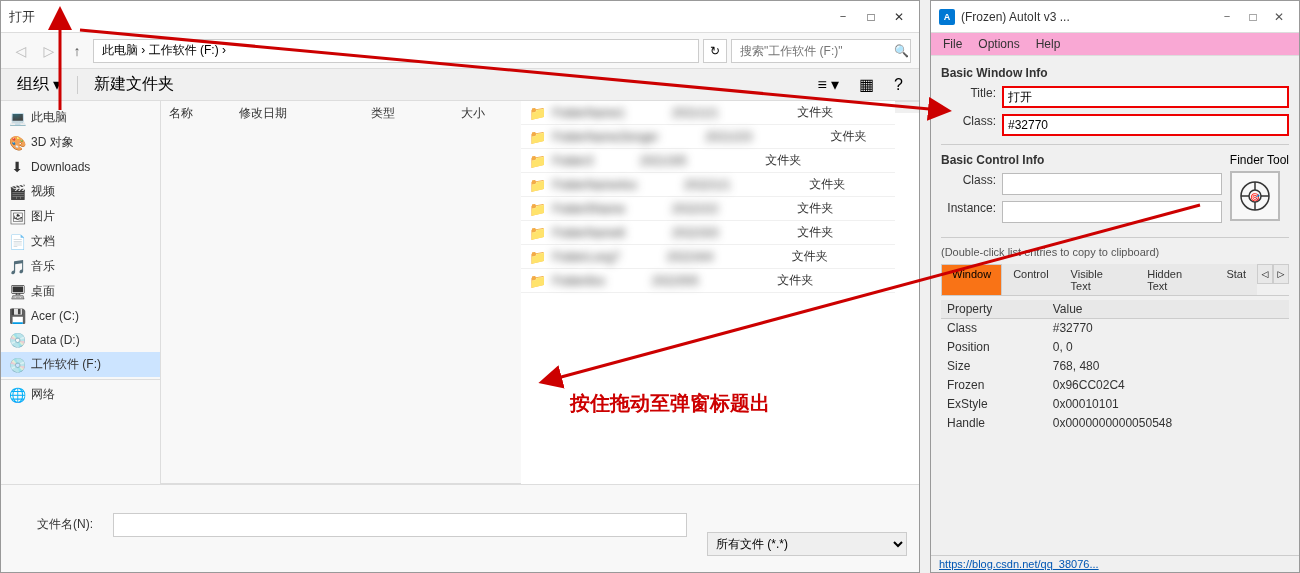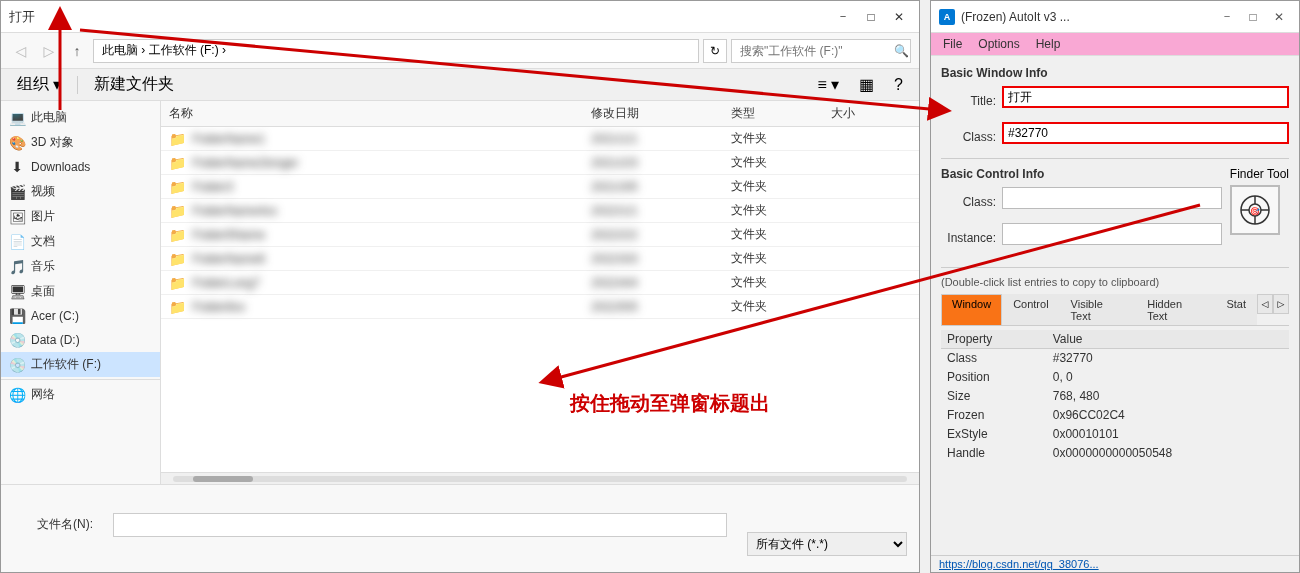--- a/index.html
+++ b/index.html
@@ -259,21 +259,21 @@
 
     .filename-input {
       flex: 1;
       height: 24px;
       border: 1px solid #ccc;
       padding: 0 8px;
       font-size: 12px;
     }
 
     .filetype-select {
-      width: 160px;
+      width: 200px;
       height: 24px;
       border: 1px solid #ccc;
       padding: 0 4px;
       font-size: 12px;
       margin-top: 39px;
     }
 
     .action-row {
       display: flex;
       justify-content: flex-end;
@@ -380,22 +380,22 @@
 
     .section-label {
       font-size: 12px;
       font-weight: bold;
       color: #333;
       margin-bottom: 6px;
     }
 
     .info-row {
       display: flex;
-      align-items: flex-end;
-      margin-bottom: 14px;
+      align-items: flex-start;
+      margin-bottom: 6px;
       gap: 6px;
     }
 
     .info-label {
       width: 55px;
       font-size: 12px;
       color: #333;
       text-align: right;
     }
 
@@ -642,21 +642,21 @@
         <span class="nav-icon">💿</span>
         <span>工作软件 (F:)</span>
       </div>
       <div style="border-top:1px solid #ddd; margin:2px 0;"></div>
       <div class="nav-item">
         <span class="nav-icon">🌐</span>
         <span>网络</span>
       </div>
     </div>
 
-    <div style="flex:1; display:flex; flex-direction:column; overflow:hidden;">
+    <div style="flex:1; display:flex; flex-direction:row; overflow:hidden;text-align:center;">
       <div class="file-list-header">
         <span>名称</span>
         <span>修改日期</span>
         <span>类型</span>
         <span>大小</span>
       </div>
       <div class="file-list">
         <div class="file-row">
           <div class="file-name">
             <span class="file-icon">📁</span>

